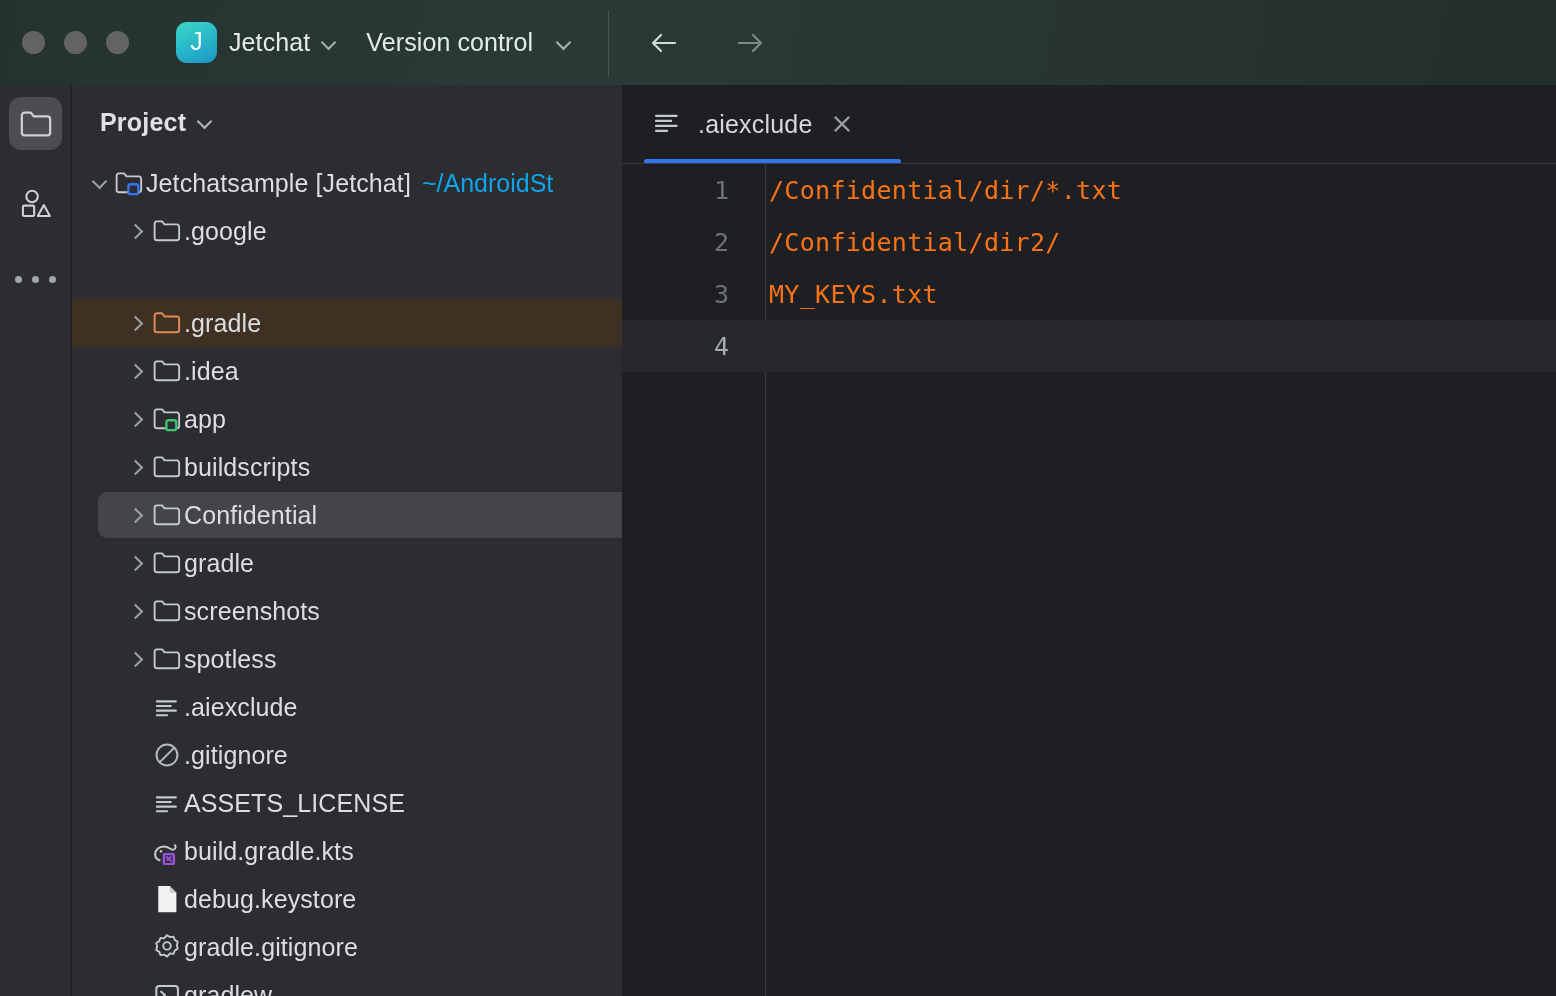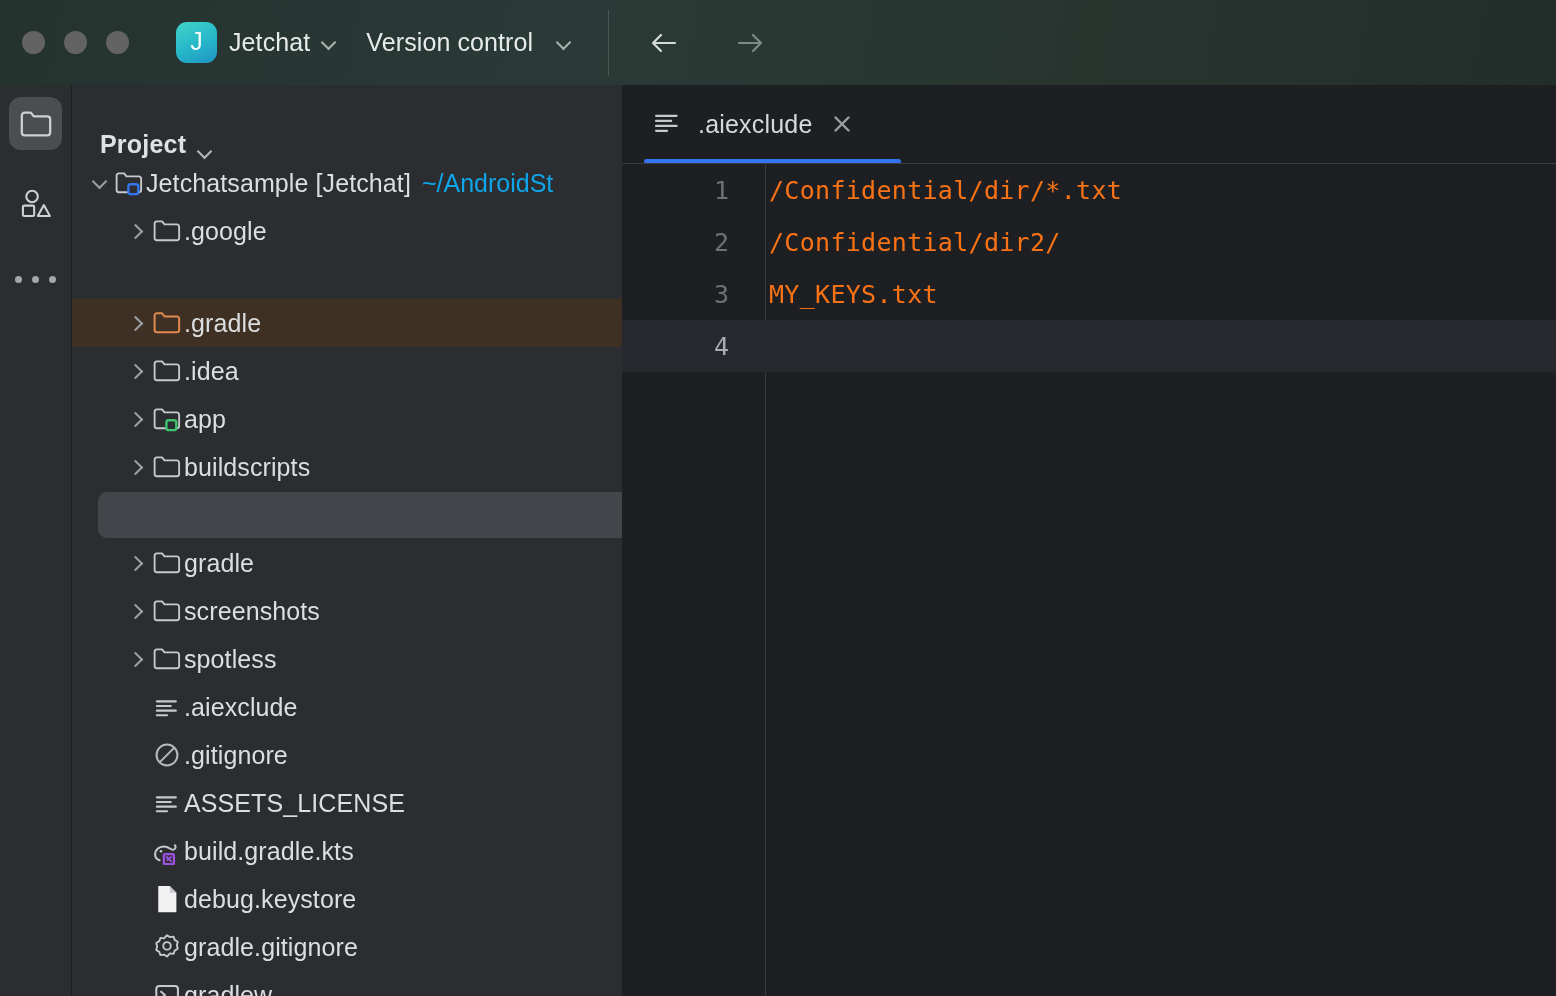--- a/index.html
+++ b/index.html
@@ -42,21 +42,21 @@
   .rail-btn { width:53px; height:53px; border-radius:12px; display:flex;
     align-items:center; justify-content:center; margin-bottom:26px; }
   .rail-btn.active { background:#4b4d51; }
   .rail-dots { display:flex; gap:10px; align-items:center; justify-content:center;
     width:53px; height:40px; margin-top:4px; }
   .rail-dots i { width:7px; height:7px; border-radius:50%; background:#a3a7ab; display:block; }
 
   
   .panel { position:absolute; left:72px; top:85px; width:550px; height:911px;
     background:#2b2d30; overflow:hidden; }
-  .panel-header { height:74px; display:flex; align-items:flex-end; padding-left:28px; gap:13px; }
+  .panel-header { height:74px; display:flex; align-items:center; padding-left:28px; gap:13px; }
   .panel-title { color:#dfe1e5; font-size:25px; font-weight:700; letter-spacing:.2px; }
   .chev-sm { display:inline-block; width:13px; height:13px; position:relative; }
   .chev-sm::after { content:""; position:absolute; left:0; top:0; width:9px; height:9px;
     border-right:2px solid #b4b8bd; border-bottom:2px solid #b4b8bd; transform:rotate(45deg); }
 
   .tree { position:relative; }
   .row { position:relative; height:48px; display:flex; align-items:center; width:550px; }
   .row.sel-brown { background:#3e3123;margin-top:44px; }
   .row .sel-pill { position:absolute; left:26px; right:-22px; top:1px; bottom:1px;
     background:#43454a; border-radius:9px; }
@@ -247,20 +247,31 @@
             <svg width="30" height="26" viewBox="0 0 24 21">
               <path d="M2 4.5a1.8 1.8 0 0 1 1.8-1.8h4.2l2 2.5H20a1.8 1.8 0 0 1 1.8 1.8v9.2A1.8 1.8 0 0 1 20 18H3.8A1.8 1.8 0 0 1 2 16.2z" fill="none" stroke="#c6c9ce" stroke-width="1.5" stroke-linejoin="round"></path>
             </svg>
           </span>
           <span class="label">buildscripts</span>
         </div>
       </div>
 
       <div class="row indent-1">
         <span class="sel-pill"></span>
+        <div class="inner">
+          <span class="twisty">
+              <i></i>
+            </span>
+          <span class="ico">
+            <svg width="30" height="26" viewBox="0 0 24 21">
+              <path d="M2 4.5a1.8 1.8 0 0 1 1.8-1.8h4.2l2 2.5H20a1.8 1.8 0 0 1 1.8 1.8v9.2A1.8 1.8 0 0 1 20 18H3.8A1.8 1.8 0 0 1 2 16.2z" fill="none" stroke="#c6c9ce" stroke-width="1.5" stroke-linejoin="round"></path>
+            </svg>
+          </span>
+          <span class="label">Confidential</span>
+        </div>
       </div>
 
       <div class="row indent-1">
         <div class="inner">
           <span class="twisty">
               <i></i>
             </span>
           <span class="ico">
             <svg width="30" height="26" viewBox="0 0 24 21">
               <path d="M2 4.5a1.8 1.8 0 0 1 1.8-1.8h4.2l2 2.5H20a1.8 1.8 0 0 1 1.8 1.8v9.2A1.8 1.8 0 0 1 20 18H3.8A1.8 1.8 0 0 1 2 16.2z" fill="none" stroke="#c6c9ce" stroke-width="1.5" stroke-linejoin="round"></path>

